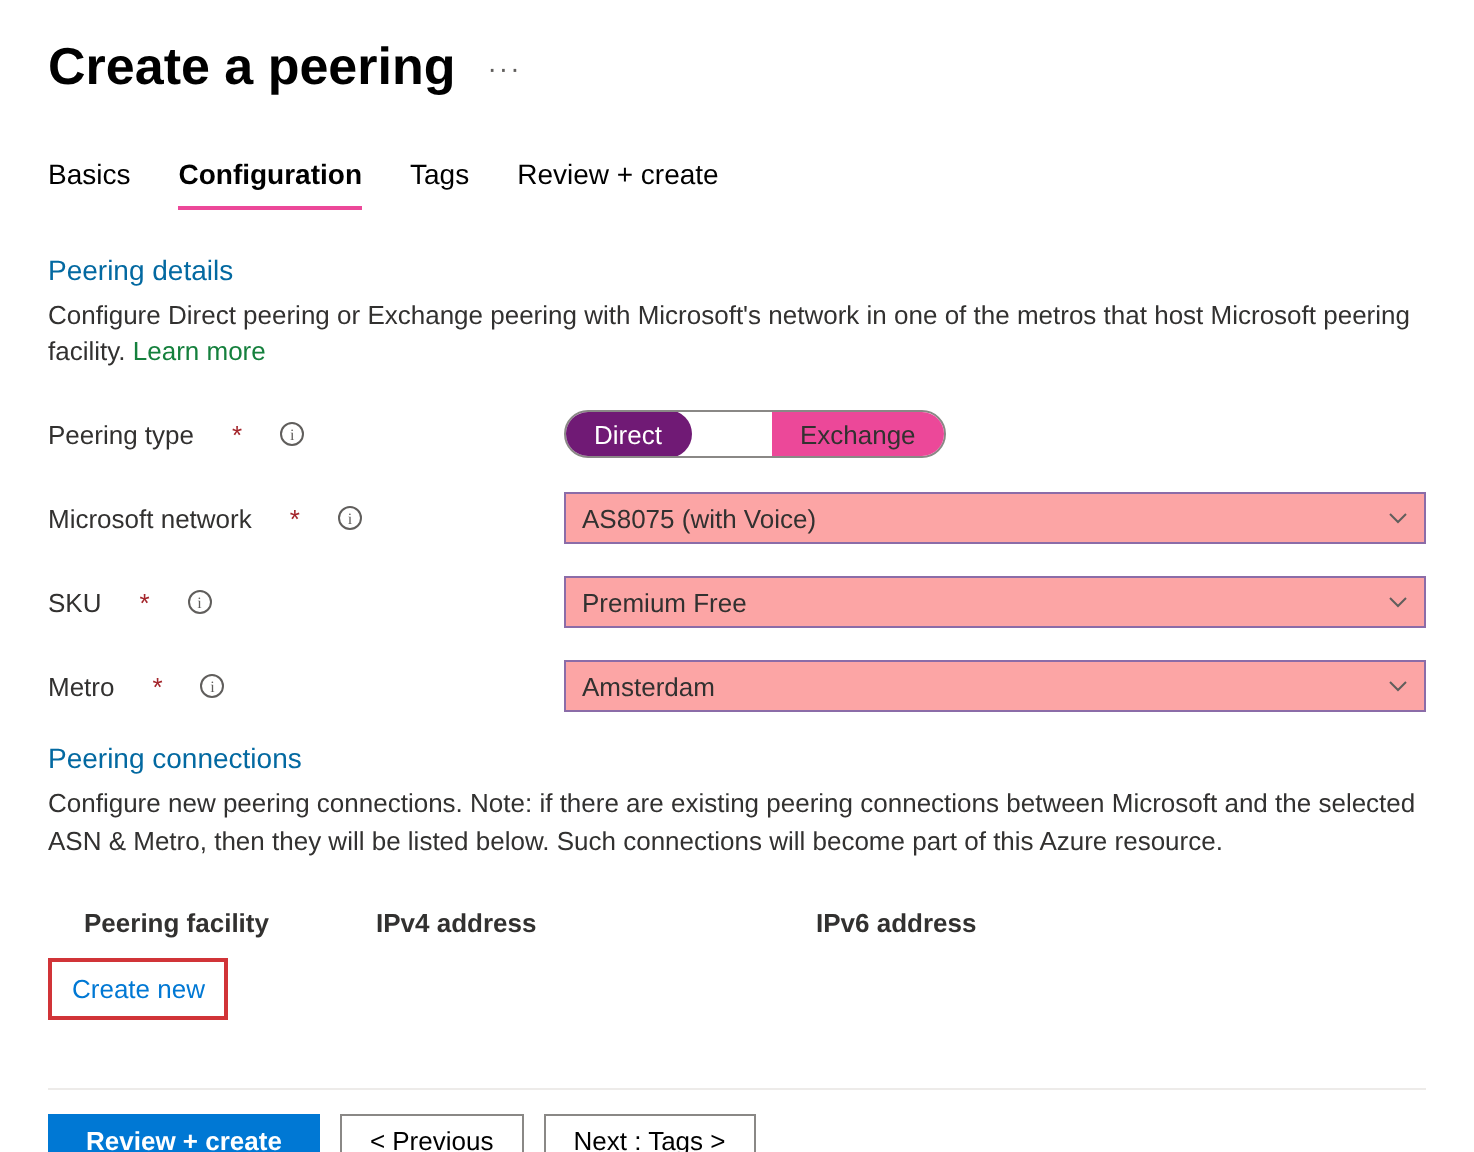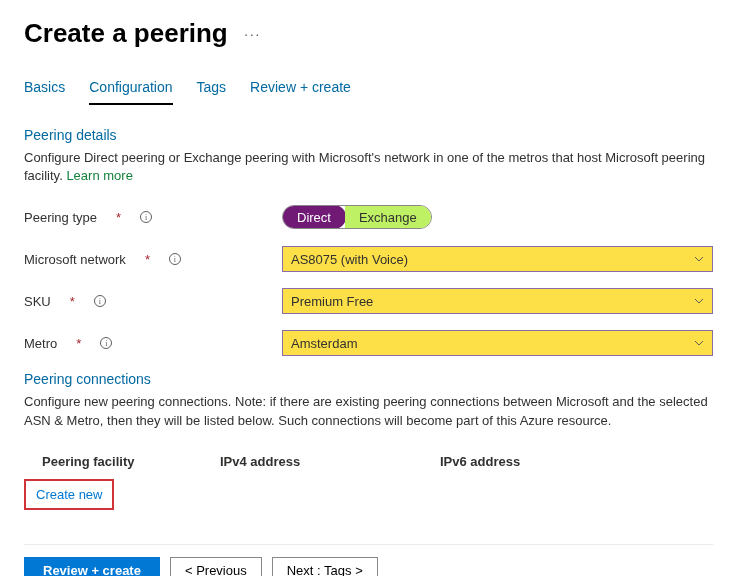--- a/index.html
+++ b/index.html
@@ -8,49 +8,49 @@
       font-size: 13px;
       color: #323130;
       background: #fff;
       width: 737px;
       padding: 18px 24px 0 24px;
     }
     .header { display: flex; align-items: center; gap: 12px; margin-bottom: 30px; }
     .page-title { font-size: 26px; font-weight: 600; color: #000; }
     .ellipsis-btn { color: #605e5c; font-size: 14px; letter-spacing: 1px; cursor: pointer; padding: 4px; }
     .tabs { display: flex; gap: 24px; border-bottom: none; margin-bottom: 22px; }
-    .tab { padding: 0 0 8px 0; cursor: pointer; color: #0369a1; font-size: 14px; }
-    .tab.active { border-bottom: 2px solid #000000; font-weight: 400; }
+    .tab { padding: 0 0 8px 0; cursor: pointer; color: #000000; font-size: 14px; }
+    .tab.active { border-bottom: 2px solid #ec4899; font-weight: 700; }
     .section-heading { font-size: 14px; color: #0369a1; margin-bottom: 6px; }
     .section-desc { font-size: 13px; color: #323130; margin-bottom: 18px; line-height: 1.4; }
     .learn-more { color: #15803d; text-decoration: none; cursor: pointer; }
     .form-row { display: flex; align-items: center; margin-bottom: 14px; min-height: 28px; }
     .label-wrap { width: 258px; display: flex; align-items: center; gap: 19px; font-size: 13px; }
     .req { color: #a4262c; }
     .info-icon {
       width: 12px; height: 12px; border: 1px solid #605e5c; border-radius: 50%;
       display: inline-flex; align-items: center; justify-content: center;
       font-size: 8px; color: #605e5c; cursor: pointer; font-style: normal;
       font-family: Georgia, serif;
     }
     .toggle-group {
       display: inline-flex; border: 1px solid #8a8886; border-radius: 14px; overflow: hidden; height: 24px; align-items: stretch;
     }
-    .toggle-opt { padding: 3px 14px; font-size: 13px; cursor: pointer; display:flex; align-items:center; background:#bef264; }
+    .toggle-opt { padding: 3px 14px; font-size: 13px; cursor: pointer; display:flex; align-items:center; background:#ec4899;margin-left:41px; }
     .toggle-opt.selected { background: #701a75; color: #fff; border-radius: 14px; margin:-1px; padding:3px 15px;}
     .select {
-      flex: 1; height: 26px; border: 1px solid #8b6ca8; background: #fde047;
+      flex: 1; height: 26px; border: 1px solid #8b6ca8; background: #fca5a5;
       display: flex; align-items: center; justify-content: space-between;
       padding: 0 8px; cursor: pointer; font-size: 13px;
     }
     .chevron { width: 10px; height: 10px; }
     .chevron svg { display:block; }
     .connections-section { }
     .table-header { display: flex; padding: 6px 0 8px 18px; font-weight: 600; font-size: 13px; margin-top: 10px;}
-    .col-facility { width: 178px; }
+    .col-facility { width: 146px; }
     .col-ipv4 { width: 220px; }
     .col-ipv6 { flex: 1; }
     .create-new {
       display: inline-block; border: 2px solid #d13438; padding: 6px 10px;
       color: #0078d4; cursor: pointer; font-size: 13px; margin-top: 2px;
     }
     .footer {
       margin-top: 34px; border-top: 1px solid #edebe9; padding: 12px 0;
       display: flex; gap: 10px;
     }

